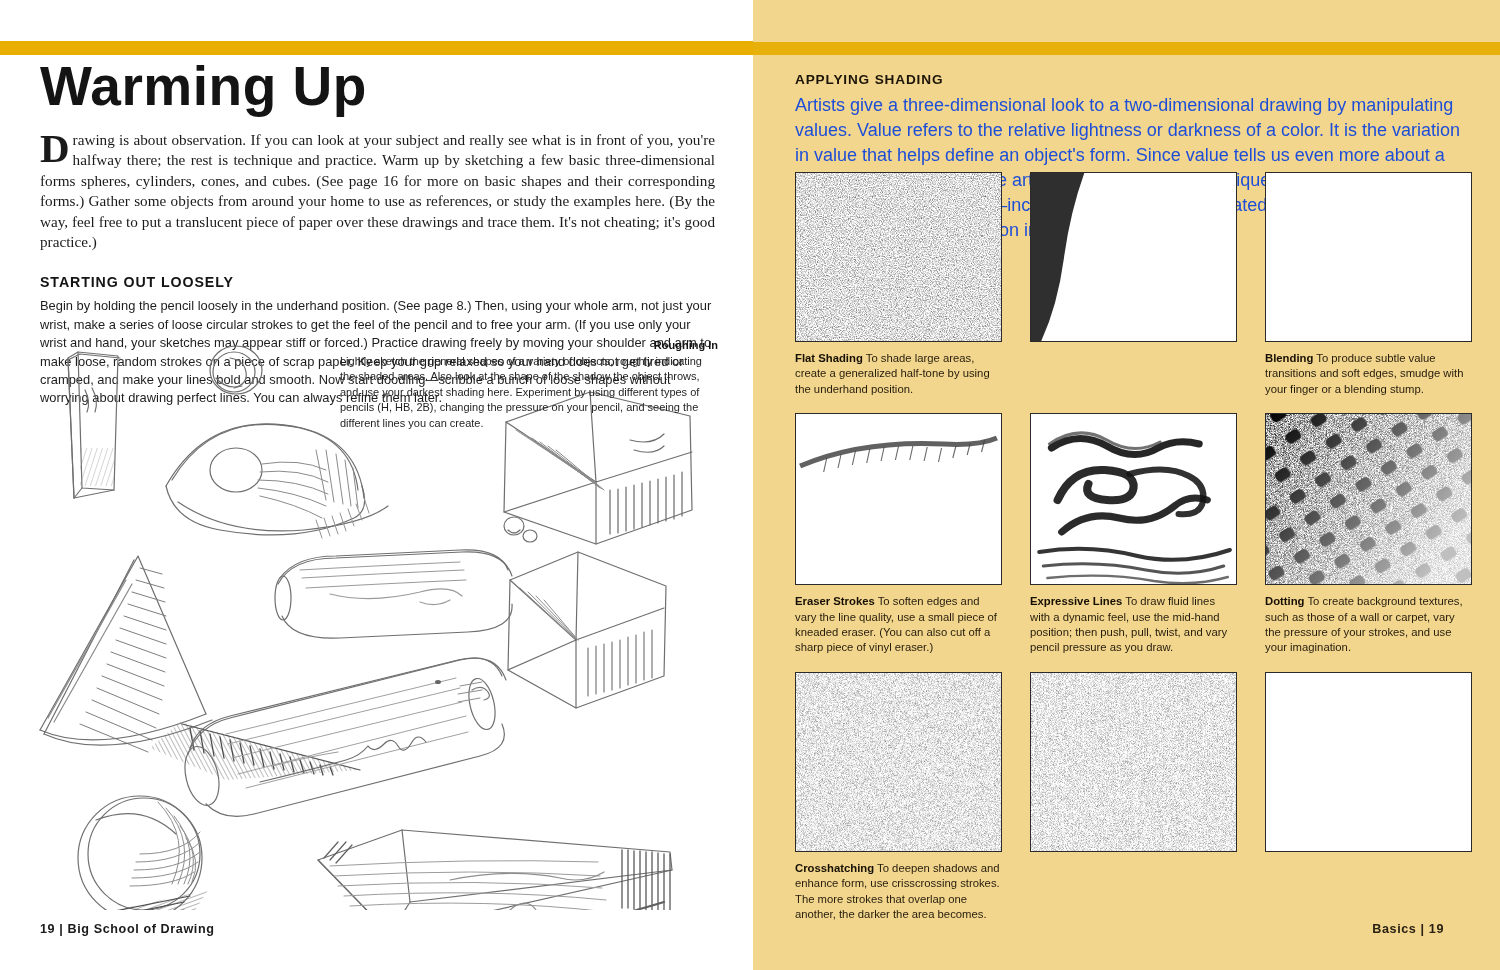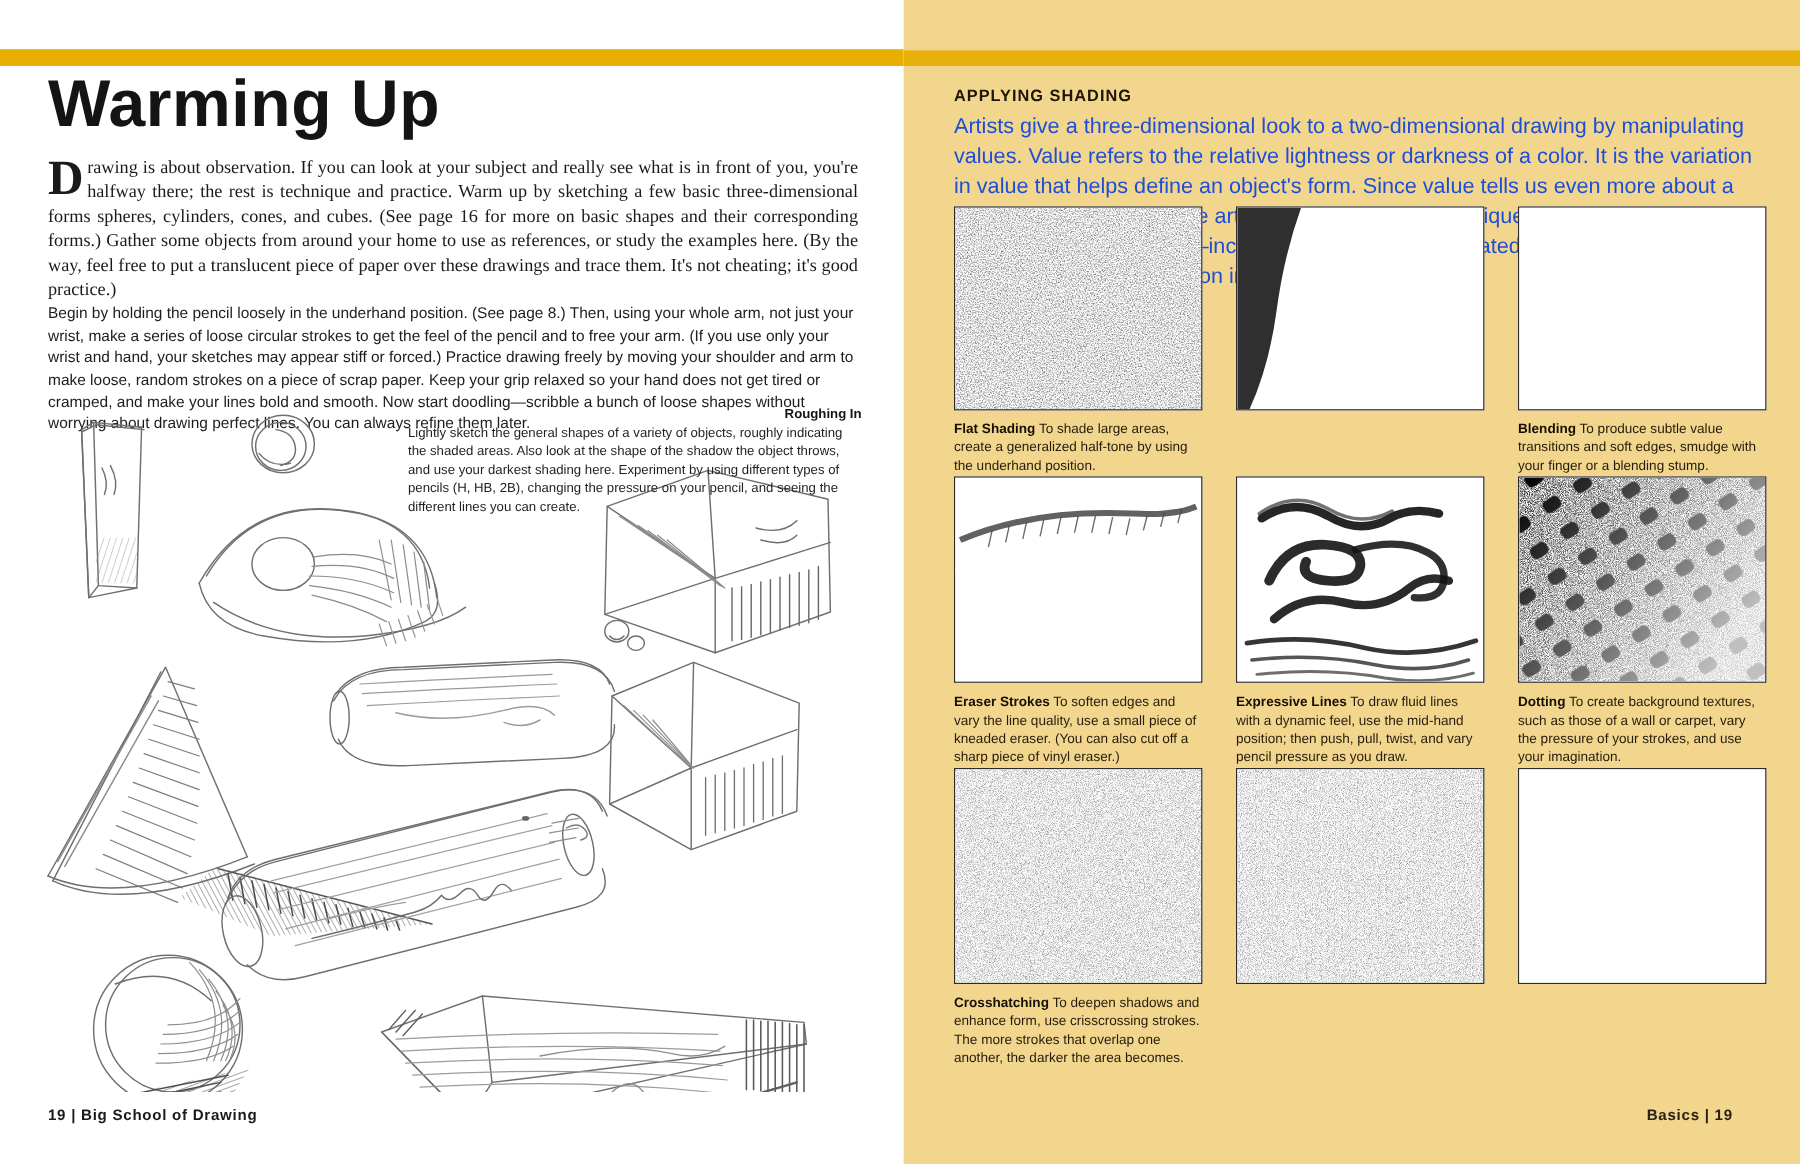--- a/index.html
+++ b/index.html
@@ -95,37 +95,38 @@
   .cell.r1 .sw{height:168px;}
   .cell.r2 .sw{height:170px;}
   .cell.r3 .sw{height:178px;}
   .sw{
     width:100%;border:1.4px solid #2b2b2b;background:#ffffff;
     position:relative;overflow:hidden;
   }
   .sw svg{position:absolute;inset:0;width:100%;height:100%;display:block;}
   .cap{
     font-size:11.3px;line-height:15.4px;color:#241c0c;
-    margin:9px 0 0 0;
+    margin:9px 0 0 0;padding-bottom:16px;
   }
   .cap b{font-weight:700;color:#160f03;}
 </style>
 </head>
 <body>
 
 <div class="spread">
 
   <div class="page-left">
     <div class="rule-left"></div>
 
     <div class="lp-inner">
       <h1 class="title">Warming Up</h1>
 
       <p class="lede"><span class="dropcap">D</span><span>rawing is about observation. If you can look at your subject and really see what is in front of you, you're halfway there; the rest is technique and practice. Warm up by sketching a few basic three-dimensional forms spheres, cylinders, cones, and cubes. (See page 16 for more on basic shapes and their corresponding forms.) Gather some objects from around your home to use as references, or study the examples here. (By the way, feel free to put a translucent piece of paper over these drawings and trace them. It's not cheating; it's good practice.)</span></p>
 
+      <h2 class="sec-head">STARTING OUT LOOSELY</h2>
       <p class="sec-body">Begin by holding the pencil loosely in the underhand position. (See page 8.) Then, using your whole arm, not just your wrist, make a series of loose circular strokes to get the feel of the pencil and to free your arm. (If you use only your wrist and hand, your sketches may appear stiff or forced.) Practice drawing freely by moving your shoulder and arm to make loose, random strokes on a piece of scrap paper. Keep your grip relaxed so your hand does not get tired or cramped, and make your lines bold and smooth. Now start doodling—scribble a bunch of loose shapes without worrying about drawing perfect lines. You can always refine them later.</p>
     </div>
 
     <div class="sketch-area">
       <svg viewBox="0 0 700 580" preserveAspectRatio="none" aria-hidden="true">
         <defs>
           <linearGradient id="gsh" x1="0" y1="0" x2="1" y2="0">
             <stop offset="0" stop-color="#bdbdbd" stop-opacity="0.85"></stop>
             <stop offset="1" stop-color="#ffffff" stop-opacity="0"></stop>
           </linearGradient>

